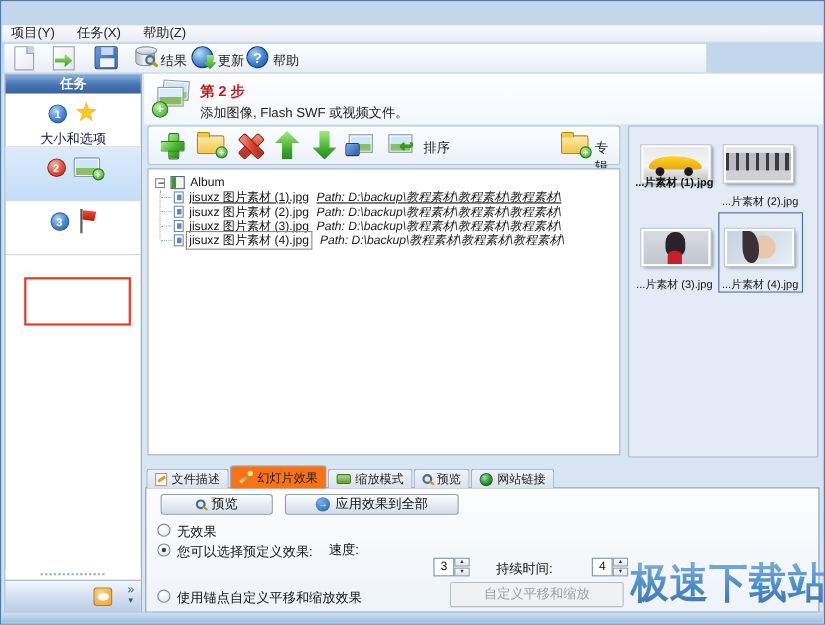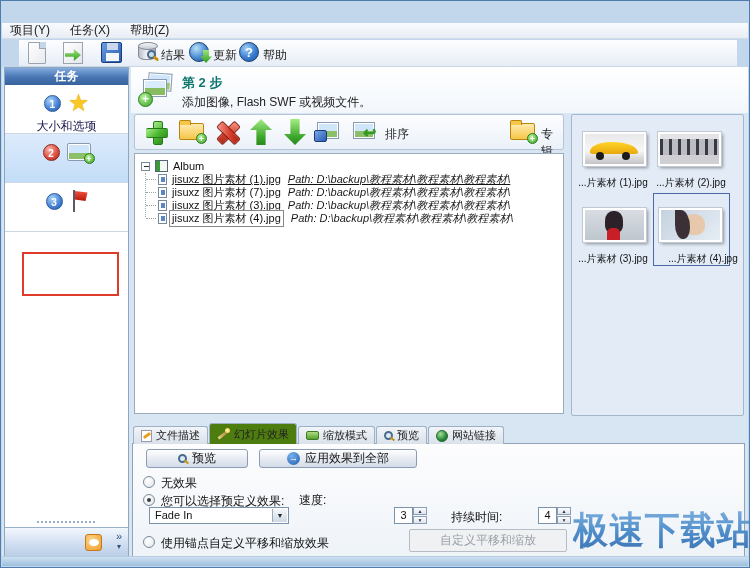--- a/index.html
+++ b/index.html
@@ -21,21 +21,21 @@
   .btn-max { right:37px; width:23px; }
   .btn-close { right:8px; width:28px; background:linear-gradient(180deg,#f4b4a4 0%,#e06a52 45%,#c03a28 100%);
     border-color:#8a3020; color:#fff; font-weight:bold; font-size:11px; line-height:12px; }
   .glyph-minbar { display:inline-block; width:9px; height:3px; background:#444; margin-top:7px; }
   .glyph-maxbox { display:inline-block; width:9px; height:8px; border:1px solid #444; border-top-width:2px; margin-top:3px; }
 
   
   .menubar { position:absolute; left:1px; top:22px; width:746px; height:16px;
     background:linear-gradient(180deg,#f8fafd,#e9eef5); border-bottom:1px solid #d2dce8;
     display:flex; align-items:center; gap:20px; padding-left:8px; font-size:12px; color:#222; }
-  .toolbar { position:absolute; left:18px; top:39px; width:718px; height:27px;
+  .toolbar { position:absolute; left:3px; top:39px; width:638px; height:27px;
     background:linear-gradient(180deg,#fdfeff,#e7edf6); border-bottom:1px solid #c9d6e4; }
   .tb-label { position:absolute; top:7px; font-size:12px; color:#222; }
 
   .ic-new { left:9px; top:2px; width:18px; height:22px; position:absolute;
     background:linear-gradient(135deg,#ffffff,#e9eaef); border:1px solid #9aa3b0; border-radius:1px; }
   .ic-new::after { content:""; position:absolute; right:-1px; top:-1px; width:6px; height:6px;
     background:#c3d7ec; border-left:1px solid #9aa3b0; border-bottom:1px solid #9aa3b0; }
   .ic-export { left:44px; top:2px; width:20px; height:22px; position:absolute;
     background:linear-gradient(135deg,#ffffff,#e4e6ec); border:1px solid #9aa3b0; }
   .ic-export::after { content:""; position:absolute; left:1px; top:6px; width:16px; height:12px;
@@ -100,21 +100,21 @@
   .step-header { position:absolute; left:130px; top:66px; width:617px; height:46px;
     background:linear-gradient(180deg,#ffffff,#f2f7fc); }
   .step-icon { position:absolute; left:139px; top:72px; width:34px; height:30px; }
   .step-icon .ph1 { position:absolute; left:8px; top:0; width:24px; height:18px; border:1px solid #8a9ab0;
     background:linear-gradient(180deg,#cfe6fa 0 55%,#9ac878 55%); box-shadow:inset 0 0 0 1px #fff; transform:rotate(4deg); }
   .step-icon .ph2 { position:absolute; left:3px; top:6px; width:24px; height:18px; border:1px solid #8a9ab0;
     background:linear-gradient(180deg,#d8ecfc 0 50%,#88bc60 50%); box-shadow:inset 0 0 0 1px #fff; }
   .step-icon .plus-circ { position:absolute; left:-2px; bottom:-4px; width:15px; height:15px; border-radius:50%;
     background:radial-gradient(circle at 35% 30%,#b4f094,#3aa52a); border:1px solid #267a18;
     color:#fff; font-weight:bold; font-size:12px; line-height:13px; text-align:center; }
-  .step-title { position:absolute; left:181px; top:73px; font-size:13px; font-weight:bold; color:#0f766e; }
+  .step-title { position:absolute; left:181px; top:73px; font-size:13px; font-weight:bold; color:#b91c1c; }
   .step-sub { position:absolute; left:181px; top:93px; font-size:12px; color:#222; }
 
   
   .action-strip { position:absolute; left:133px; top:113px; width:430px; height:36px; border:1px solid #b5c4d6;
     border-radius:3px; background:linear-gradient(180deg,#fcfdff,#ebf1f9); }
   .as-label { position:absolute; top:11px; font-size:12px; color:#222; }
   .ic-addplus { position:absolute; left:10px; top:5px; width:24px; height:24px; }
   .ic-addplus::before,.ic-addplus::after { content:""; position:absolute; border:1px solid #267a18; border-radius:2px;
     background:linear-gradient(135deg,#aaee8a,#4db832 55%,#2f8f1e); }
   .ic-addplus::before { left:8px; top:1px; width:8px; height:22px; }
@@ -183,21 +183,21 @@
   .img-portrait::after { content:""; position:absolute; left:24%; top:0; width:26%; height:95%;
     background:#3a3036; border-radius:0 60% 40% 50%; }
   .thumb-label { position:absolute; width:74px; font-size:10px; color:#111; text-align:center; white-space:nowrap; }
   .sel-box { position:absolute; left:81px; top:78px; width:77px; height:73px; border:1px solid #4a69a5; }
 
   
   .tabbar { position:absolute; left:132px; top:424px; height:19px; display:flex; align-items:flex-end; z-index:3; }
   .tab { height:18px; display:flex; align-items:center; gap:4px; padding:0 7px; font-size:11px; color:#222;
     border:1px solid #9db0c4; border-bottom:none; border-radius:3px 3px 0 0; margin-right:1px;
     background:linear-gradient(180deg,#f2f5f9,#d9e1ea); }
-  .tab.sel { height:21px; background:#4d7c0f; position:relative; z-index:4; }
+  .tab.sel { height:21px; background:#f97316; position:relative; z-index:4; }
   .ti-doc { width:11px; height:12px; background:#fff; border:1px solid #99a; position:relative; }
   .ti-doc::after { content:""; position:absolute; left:1px; top:3px; width:8px; height:3px;
     background:#e8a020; transform:rotate(-35deg); border-radius:1px; }
   .ti-wand { width:13px; height:13px; position:relative; }
   .ti-wand::before { content:""; position:absolute; left:0; top:5px; width:13px; height:3px;
     background:linear-gradient(90deg,#e8d088,#98742c); transform:rotate(-38deg); border-radius:1px; }
   .ti-wand::after { content:""; position:absolute; right:0; top:0; width:5px; height:5px; border-radius:50%;
     background:radial-gradient(circle,#fff8c0,#f0c028); }
   .ti-zoombar { width:13px; height:9px; border-radius:2px; border:1px solid #3a7a20;
     background:linear-gradient(180deg,#b0dc84,#58a030); }
@@ -340,21 +340,21 @@
     <div class="tree-vline"></div>
     <div class="tree-item" style="top:19px;text-decoration:underline;">
       <span class="tree-hline"></span>
         <span class="file-icon"></span>
       <span class="tree-name">jisuxz 图片素材 (1).jpg</span>
       <span class="tree-path">Path: D:\backup\教程素材\教程素材\教程素材\</span>
     </div>
     <div class="tree-item" style="top:32px;">
       <span class="tree-hline"></span>
         <span class="file-icon"></span>
-      <span class="tree-name">jisuxz 图片素材 (7).jpg</span>
+      <span class="tree-name">jisuxz 图片素材 (2).jpg</span>
       <span class="tree-path">Path: D:\backup\教程素材\教程素材\教程素材\</span>
     </div>
     <div class="tree-item" style="top:45px;">
       <span class="tree-hline"></span>
         <span class="file-icon"></span>
       <span class="tree-name">jisuxz 图片素材 (3).jpg</span>
       <span class="tree-path">Path: D:\backup\教程素材\教程素材\教程素材\</span>
     </div>
     <div class="tree-item" style="top:58px;">
       <span class="tree-hline"></span>
@@ -365,30 +365,30 @@
   </div>
 
   <div class="thumb-panel">
     <div class="sel-box"></div>
     <div class="thumb" style="left:11px;top:17px;">
         <div class="img img-car"></div>
       </div>
     <div class="thumb" style="left:86px;top:17px;">
         <div class="img img-building"></div>
       </div>
-    <div class="thumb-label" style="left:4px;top:61px;">...片素材 (1).jpg</div>
+    <div class="thumb-label" style="left:4px;top:44px;font-weight:bold;">...片素材 (1).jpg</div>
     <div class="thumb-label" style="left:82px;top:61px;">...片素材 (2).jpg</div>
     <div class="thumb" style="left:11px;top:93px;">
         <div class="img img-woman"></div>
       </div>
     <div class="thumb" style="left:87px;top:93px;">
         <div class="img img-portrait"></div>
       </div>
     <div class="thumb-label" style="left:4px;top:137px;">...片素材 (3).jpg</div>
-    <div class="thumb-label" style="left:82px;top:137px;margin-left:12px;">...片素材 (4).jpg</div>
+    <div class="thumb-label" style="left:82px;top:137px;">...片素材 (4).jpg</div>
   </div>
 
   <div class="tabbar">
     <div class="tab">
       <span class="ti-doc"></span>
       <span>文件描述</span>
     </div>
     <div class="tab sel">
       <span class="ti-wand"></span>
       <span>幻灯片效果</span>
@@ -417,24 +417,20 @@
     <span class="btn-apply-icon">→</span>
     <span>应用效果到全部</span>
   </div>
 
   <div class="radio" style="left:142px;top:475px;"></div>
   <div class="plabel" style="left:160px;top:474px;">无效果</div>
 
   <div class="radio on" style="left:142px;top:493px;"></div>
   <div class="plabel" style="left:160px;top:492px;">您可以选择预定义效果:</div>
 
-  <div class="dropdown">
-    <span>Fade In</span>
-    <span class="dd-btn">▼</span>
-  </div>
 
   <div class="plabel" style="left:298px;top:491px;">速度:</div>
   <div class="spinbox" style="left:393px;top:506px;">3</div>
   <div class="spinner" style="left:412px;top:506px;">
     <span class="spin-half" style="top:0;">▲</span>
     <span class="spin-half dn">▼</span>
   </div>
 
   <div class="plabel" style="left:450px;top:508px;text-align:right;">持续时间:</div>
   <div class="spinbox" style="left:537px;top:506px;">4</div>

